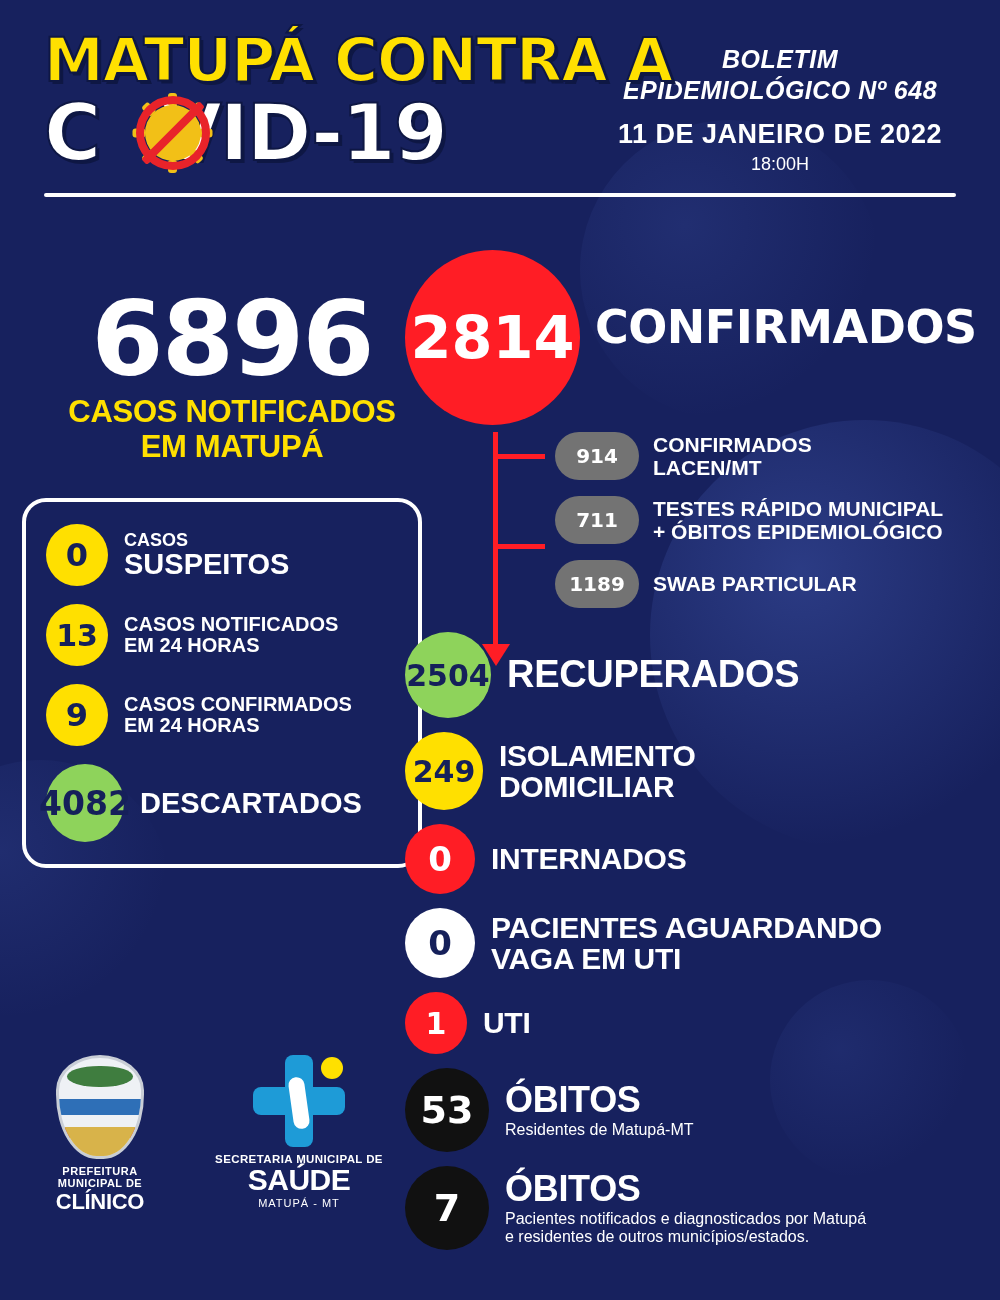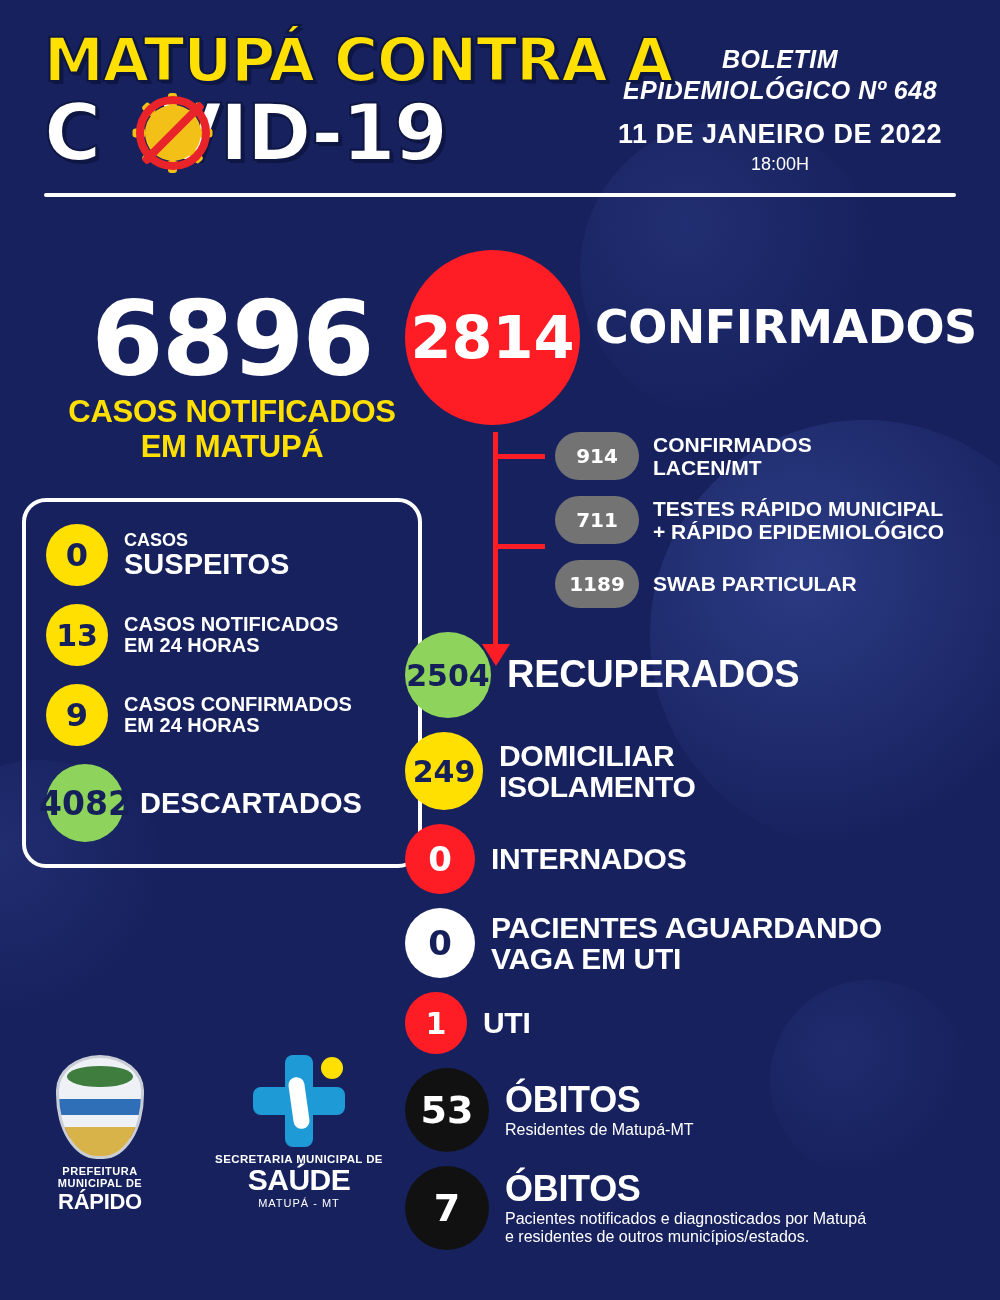--- a/index.html
+++ b/index.html
@@ -233,41 +233,41 @@
         <div class="pill">914</div>
         <div class="pill-lbl">
           <span>CONFIRMADOS</span><br>
           <span>LACEN/MT</span>
         </div>
       </div>
       <div class="sub-row">
         <div class="pill">711</div>
         <div class="pill-lbl">
           <span>TESTES RÁPIDO MUNICIPAL</span><br>
-          <span>+ RÁPIDO EPIDEMIOLÓGICO</span>
+          <span>+ ÓBITOS EPIDEMIOLÓGICO</span>
         </div>
       </div>
       <div class="sub-row">
         <div class="pill">1189</div>
         <div class="pill-lbl">SWAB PARTICULAR</div>
       </div>
     </div>
 
     <div class="stat-list">
       <div class="stat-row">
         <div class="circle c-green" style="width:86px;height:86px;font-size:30px">2504</div>
         <div class="stat-lbl">
           <span class="t" style="font-size:38px">RECUPERADOS</span>
         </div>
       </div>
       <div class="stat-row">
         <div class="circle c-yellow" style="width:78px;height:78px;font-size:30px">249</div>
         <div class="stat-lbl">
+          <span class="t">ISOLAMENTO</span>
           <span class="t">DOMICILIAR</span>
-          <span class="t">ISOLAMENTO</span>
         </div>
       </div>
       <div class="stat-row">
         <div class="circle c-red" style="width:70px;height:70px;font-size:34px">0</div>
         <div class="stat-lbl">
           <span class="t">INTERNADOS</span>
         </div>
       </div>
       <div class="stat-row">
         <div class="circle c-white" style="width:70px;height:70px;font-size:34px">0</div>
@@ -302,21 +302,21 @@
 
   <div class="footer">
     <div class="crest">
       <div class="crest-shield">
         <div class="arc"></div>
           <div class="band"></div>
           <div class="rib"></div>
           <div class="bottom"></div>
       </div>
       <div class="crest-cap">PREFEITURA MUNICIPAL DE</div>
-      <div class="crest-name">RÁPIDO</div>
+      <div class="crest-name">CLÍNICO</div>
     </div>
     <div class="sec">
       <div class="cross">
         <div class="v"></div>
           <div class="h"></div>
           <div class="person"></div>
           <div class="dot"></div>
       </div>
       <div class="sec-cap">SECRETARIA MUNICIPAL DE</div>
       <div class="sec-name">SAÚDE</div>

